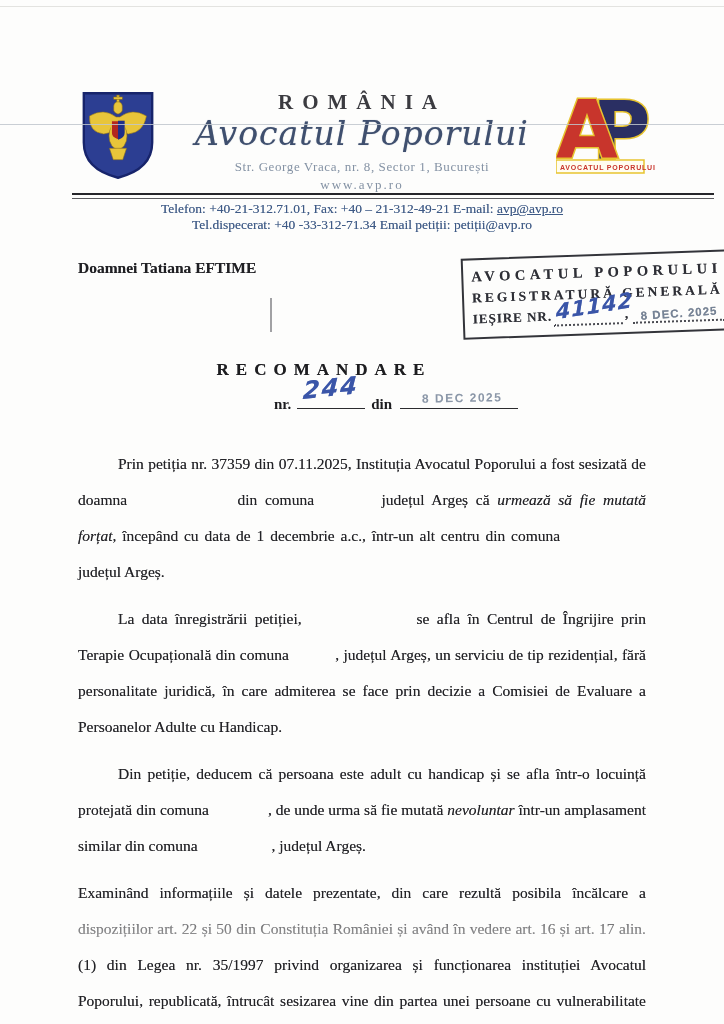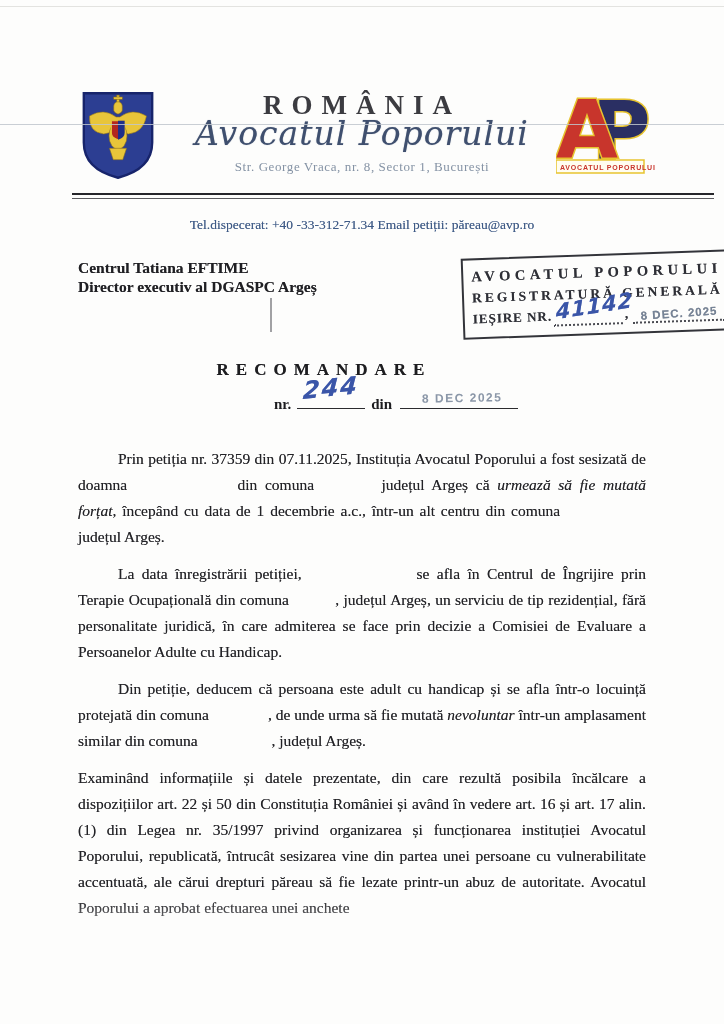--- a/index.html
+++ b/index.html
@@ -9,21 +9,21 @@
     font-family:"Liberation Serif",serif;color:#26262a;
   }
   .page-top-hairline{position:absolute;left:0;top:6px;width:724px;height:1px;background:#e3e3e0;}
   .scan-line{position:absolute;left:0;top:124px;width:724px;height:1px;background:#bfc5cc;opacity:.85;z-index:30;}
   .scan-tick{position:absolute;left:270px;top:298px;width:2px;height:34px;background:rgba(70,70,75,.5);}
 
   
   .coat-of-arms{position:absolute;left:80px;top:88px;}
   .ap-logo{position:absolute;left:556px;top:86px;}
   .hdr-center{position:absolute;left:0;width:724px;text-align:center;}
-  .country{top:90px;font-size:27px;font-weight:600;letter-spacing:9px;color:#3b3b40;}
+  .country{top:90px;font-size:21px;font-weight:600;letter-spacing:9px;color:#3b3b40;}
   .script-name{
     top:114px;font-size:33px;font-style:italic;color:#3f4f6e;
     font-family:"DejaVu Serif",serif;letter-spacing:1px;
     text-shadow:0 0 1px rgba(63,79,110,.45);
   }
   .address{top:159px;font-size:13px;color:#8492a4;letter-spacing:.6px;}
   .website{top:177px;font-size:13px;color:#8492a4;letter-spacing:2px;}
   .double-rule{position:absolute;left:72px;top:193px;width:642px;height:3px;
     border-top:2.5px solid #26262a;border-bottom:1.5px solid #5a5a5e;}
   .contact1{top:201px;font-size:13.5px;color:#3e5a86;text-shadow:0 0 .5px rgba(62,90,134,.6);}
@@ -78,21 +78,21 @@
   .title-date{
     position:absolute;left:22px;top:-1px;
     font-family:"Liberation Sans",sans-serif;font-weight:bold;
     font-size:12px;color:#8b97a8;letter-spacing:1.5px;transform:rotate(-1deg);
   }
 
   
   .body-text{position:absolute;left:78px;top:446px;width:568px;}
   .body-par{
     margin:0 0 11px 0;text-align:justify;
-    font-size:15.5px;line-height:26px;color:#232327;
+    font-size:15.5px;line-height:36px;color:#232327;
     text-shadow:0 0 .55px rgba(30,30,35,.6);
   }
   .body-par.indent{text-indent:40px;}
   .it{font-style:italic;}
   .redact-gap{display:inline-block;height:10px;}
 
   .fade-overlay{
     position:absolute;left:58px;top:896px;width:616px;height:62px;z-index:20;
     background:linear-gradient(180deg,rgba(253,253,252,0) 0%,rgba(253,253,252,.45) 55%,rgba(253,253,252,.7) 100%);
     pointer-events:none;
@@ -128,26 +128,27 @@
       <text x="36" y="72" font-family="DejaVu Sans, sans-serif" font-weight="bold" font-size="80" fill="#2a2f63" stroke="#e7c32f" stroke-width="3" paint-order="stroke">P</text>
       <text x="0" y="72" font-family="DejaVu Sans, sans-serif" font-weight="bold" font-size="80" fill="#c8352c" stroke="#e7c32f" stroke-width="3" paint-order="stroke">A</text>
       <rect x="0" y="74" width="88" height="13" fill="#fffdf0" stroke="#e7c32f" stroke-width="1.5"></rect>
       <text x="4" y="83.5" font-family="Liberation Sans, sans-serif" font-weight="bold" font-size="7" fill="#c8352c" letter-spacing="0.8">AVOCATUL POPORULUI</text>
     </svg>
   </div>
 
   <div class="hdr-center country">ROMÂNIA</div>
   <div class="hdr-center script-name">Avocatul Poporului</div>
   <div class="hdr-center address">Str. George Vraca, nr. 8, Sector 1, București</div>
+  <div class="hdr-center website">www.avp.ro</div>
   <div class="double-rule"></div>
-  <div class="hdr-center contact2"><span>Tel.dispecerat: +40 -33-312-71.34 Email petiții: </span><span>păreau@avp.ro</span></div>
+  <div class="hdr-center contact1"><span>Telefon: +40-21-312.71.01, Fax: +40 – 21-312-49-21   E-mail: </span><span class="uline">avp@avp.ro</span></div>
+  <div class="hdr-center contact2"><span>Tel.dispecerat: +40 -33-312-71.34 Email petiții: </span><span>petiții@avp.ro</span></div>
 
   <div class="recipient">
-    <div>Centrul Tatiana EFTIME</div>
-    <div>Director executiv al DGASPC Argeș</div>
+    <div>Doamnei Tatiana EFTIME</div>
   </div>
 
   <div class="registry-stamp">
     <div class="l1">AVOCATUL POPORULUI</div>
     <div class="l2">REGISTRATURĂ GENERALĂ</div>
     <div class="l3">
       <span>IEȘIRE NR.</span>
       <span class="dotted dot1">
           <span class="stamp-number">41142</span>
         </span>

